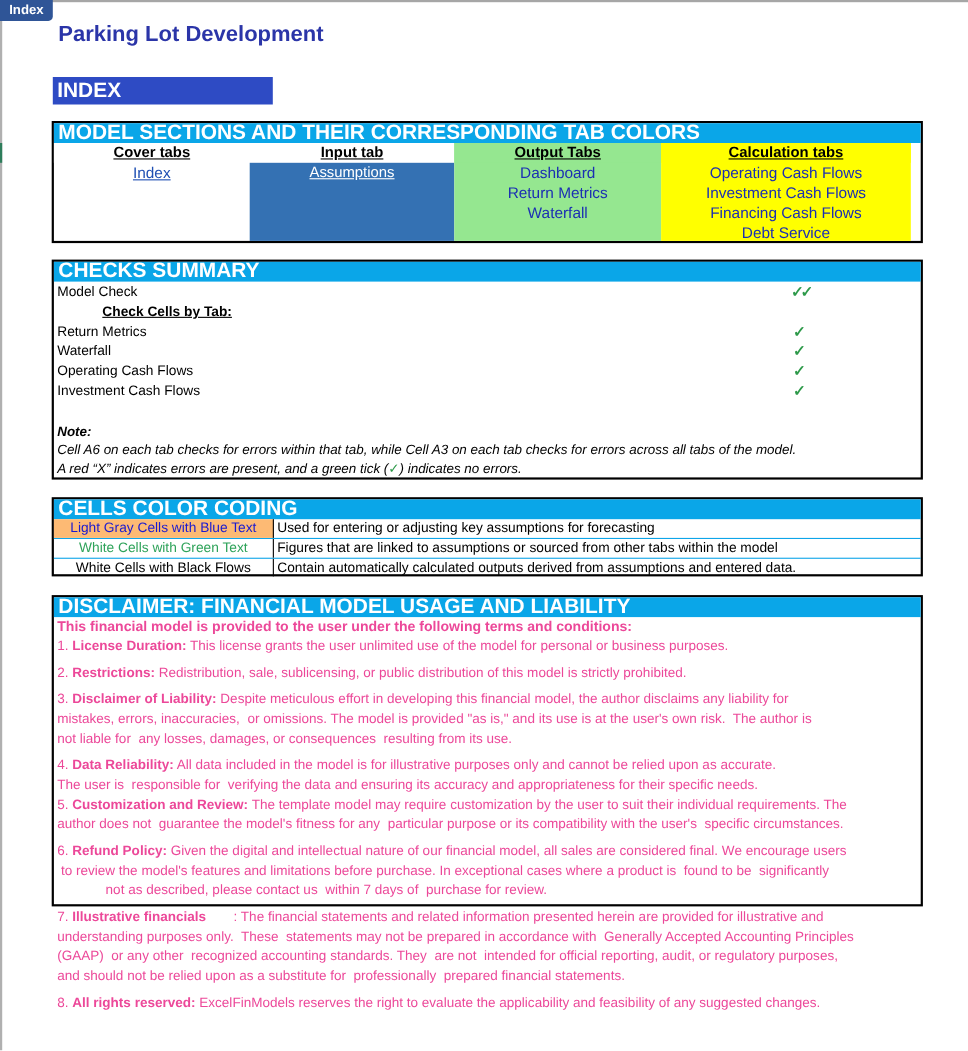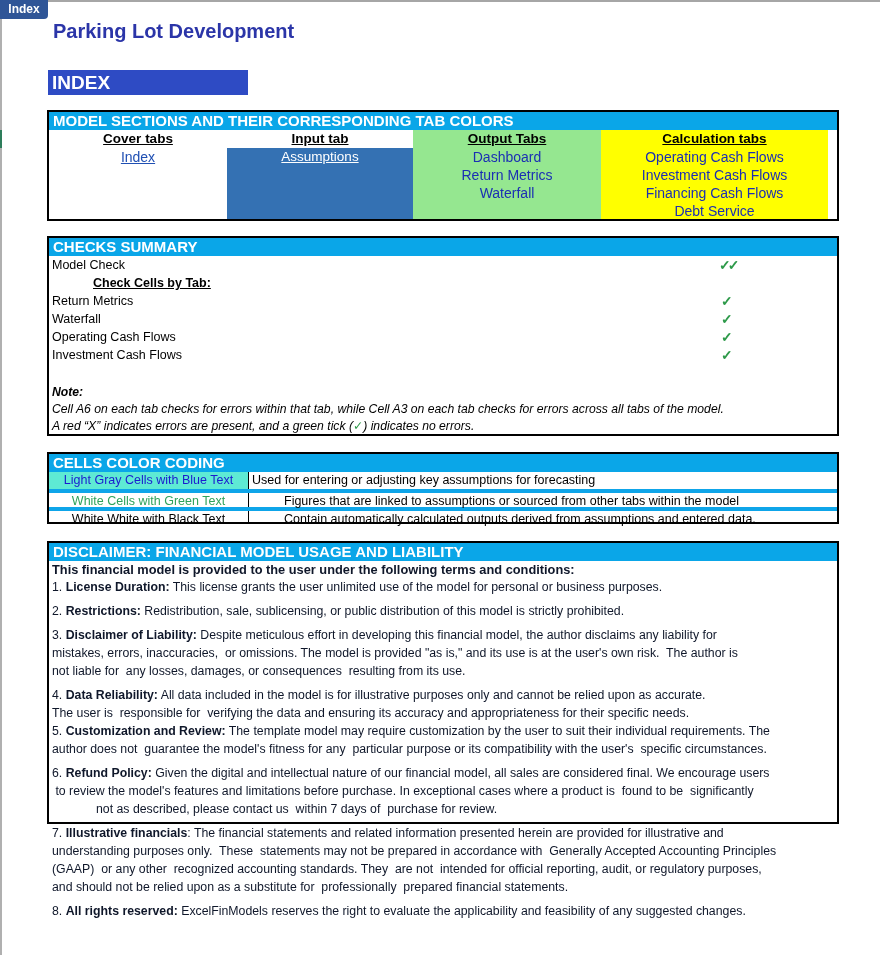--- a/index.html
+++ b/index.html
@@ -24,21 +24,21 @@
   .index-banner {
     position: absolute; left: 48px; top: 70px; width: 200px; height: 25px;
     background: #2e4bc4; color: #fff; font-size: 19px; font-weight: bold;
     line-height: 25px; padding-left: 4px;
   }
 
   .section {
     position: absolute; left: 47px; width: 792px; border: 2px solid #000; background: #fff;
   }
   .section-header {
-    background: #0aa6e8; color: #fff; font-weight: bold; font-size: 15px;
+    background: #0aa6e8; color: #fff; font-weight: bold; font-size: 19px;
     height: 18px; line-height: 18px; padding-left: 4px; white-space: nowrap;
   }
 
   
   #sec-tabs { top: 110px; height: 111px; }
   .tab-cols { display: flex; height: 89px; }
   .tab-col { position: relative; }
   .tab-col .col-head {
     height: 18px; line-height: 18px; text-align: center; font-weight: bold;
     font-size: 13.5px; text-decoration: underline; background: #fff;
@@ -64,30 +64,30 @@
   .check-row.bold { font-weight: bold; text-decoration: underline; padding-left: 44px; }
   .check-mark { position: absolute; left: 672px; top: 0; color: #2e9a4a; font-size: 14px; font-weight: bold; }
   .check-mark.double { left: 670px; letter-spacing: -3px; }
   .note-block { position: absolute; left: 3px; top: 146px; font-size: 12.2px; font-style: italic; line-height: 17px; }
   .note-title { font-weight: bold; }
   .tick-inline { color: #2e9a4a; font-style: normal; }
 
   
   #sec-coding { top: 452px; height: 72px; }
   .code-row { display: flex; height: 17.3px; line-height: 17px; font-size: 12.5px; }
-  .code-row + .code-row { border-top: 4px solid #0ea5e9; gap: 32px; }
+  .code-row + .code-row { border-top: 1px solid #0ea5e9; }
   .code-label { width: 200px; text-align: center; border-right: 1px solid #000; white-space: nowrap; }
   .code-desc { padding-left: 3px; white-space: nowrap; }
-  .code-blue { background: #5eead4; color: #1a1ad0; }
+  .code-blue { background: #fdba74; color: #1a1ad0; }
   .code-green { color: #2fa35a; }
   .code-black { color: #000; }
 
   
   #sec-disc { top: 541px; height: 283px; }
-  .disc-body { padding-left: 3px; font-size: 12.3px; color: #0f172a; }
+  .disc-body { padding-left: 3px; font-size: 12.3px; color: #ec4899; }
   .disc-intro { font-weight: bold; font-size: 12.8px; line-height: 17px; }
   .disc-item { line-height: 18px; }
   .disc-item b { font-weight: bold; }
   .gap { height: 6px; }
 </style>
 </head>
 <body>
 
 <div class="frame-top"></div>
 <div class="frame-left"></div>
@@ -168,21 +168,21 @@
   <div class="section-header">CELLS COLOR CODING</div>
   <div class="code-row">
     <div class="code-label code-blue">Light Gray Cells with Blue Text</div>
     <div class="code-desc">Used for entering or adjusting key assumptions for forecasting</div>
   </div>
   <div class="code-row">
     <div class="code-label code-green">White Cells with Green Text</div>
     <div class="code-desc">Figures that are linked to assumptions or sourced from other tabs within the model</div>
   </div>
   <div class="code-row">
-    <div class="code-label code-black">White White with Black Text</div>
+    <div class="code-label code-black">White Cells with Black Flows</div>
     <div class="code-desc">Contain automatically calculated outputs derived from assumptions and entered data.</div>
   </div>
 </div>
 
 <div class="section" id="sec-disc">
   <div class="section-header">DISCLAIMER: FINANCIAL MODEL USAGE AND LIABILITY</div>
   <div class="disc-body" id="disc-body">
     <div class="disc-intro">This financial model  is provided to the user under the following terms and conditions:</div>
   <div>
         <div class="disc-item"><span>1. </span><b>License Duration:</b><span style="white-space: pre;"> This license grants the user unlimited use of the model for personal or business purposes.</span></div>
@@ -207,21 +207,21 @@
         <div class="disc-item"><span style="white-space: pre;">author does not  guarantee the model's fitness for any  particular purpose or its compatibility with the user's  specific circumstances.</span></div>
       </div>
       <div class="gap"></div>
       <div>
         <div class="disc-item"><span>6. </span><b>Refund Policy:</b><span style="white-space: pre;"> Given the digital and intellectual nature of our financial model, all sales are considered final. We encourage users</span></div>
         <div class="disc-item"><span style="white-space: pre;"> to review the model's features and limitations before purchase. In exceptional cases where a product is  found to be  significantly</span></div>
         <div class="disc-item"><span style="white-space: pre; margin-left: 44px;">not as described, please contact us  within 7 days of  purchase for review.</span></div>
       </div>
       <div class="gap"></div>
       <div>
-        <div class="disc-item"><span>7. </span><b>Illustrative financials</b><span style="white-space: pre;">: The financial statements and related information presented herein are provided for illustrative and</span></div>
+        <div class="disc-item"><span>7. </span><b>Illustrative financials</b><span style="white-space: pre; margin-left: 25px;">: The financial statements and related information presented herein are provided for illustrative and</span></div>
         <div class="disc-item"><span style="white-space: pre;">understanding purposes only.  These  statements may not be prepared in accordance with  Generally Accepted Accounting Principles</span></div>
         <div class="disc-item"><span style="white-space: pre;">(GAAP)  or any other  recognized accounting standards. They  are not  intended for official reporting, audit, or regulatory purposes,</span></div>
         <div class="disc-item"><span style="white-space: pre;">and should not be relied upon as a substitute for  professionally  prepared financial statements.</span></div>
       </div>
       <div class="gap"></div>
       <div>
         <div class="disc-item"><span>8. </span><b>All rights reserved:</b><span style="white-space: pre;"> ExcelFinModels reserves the right to evaluate the applicability and feasibility of any suggested changes.</span></div>
       </div>
     </div>
 </div>

